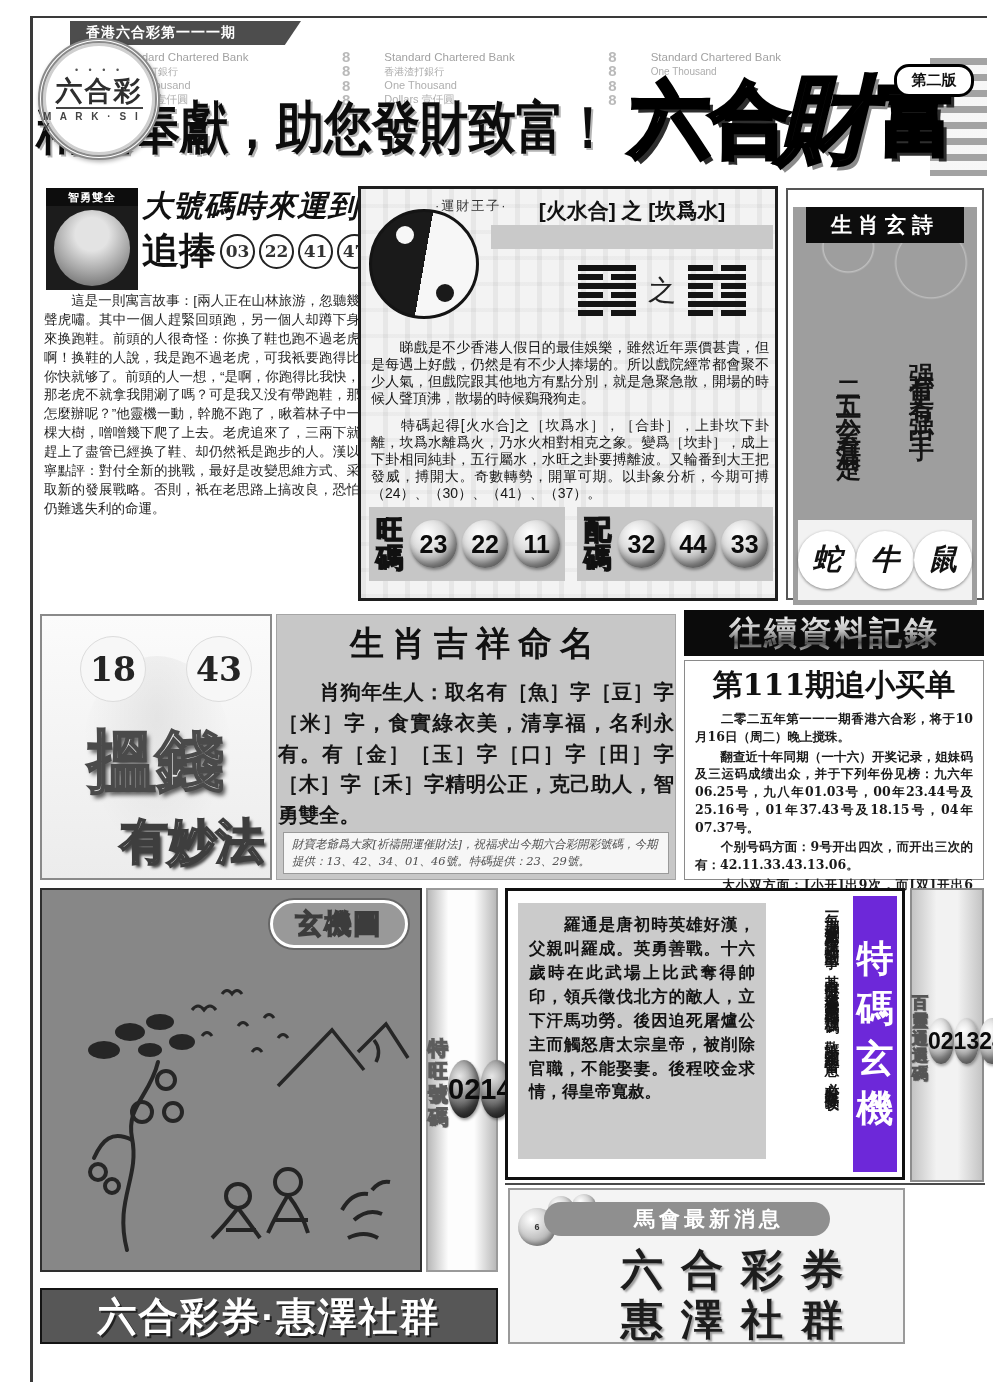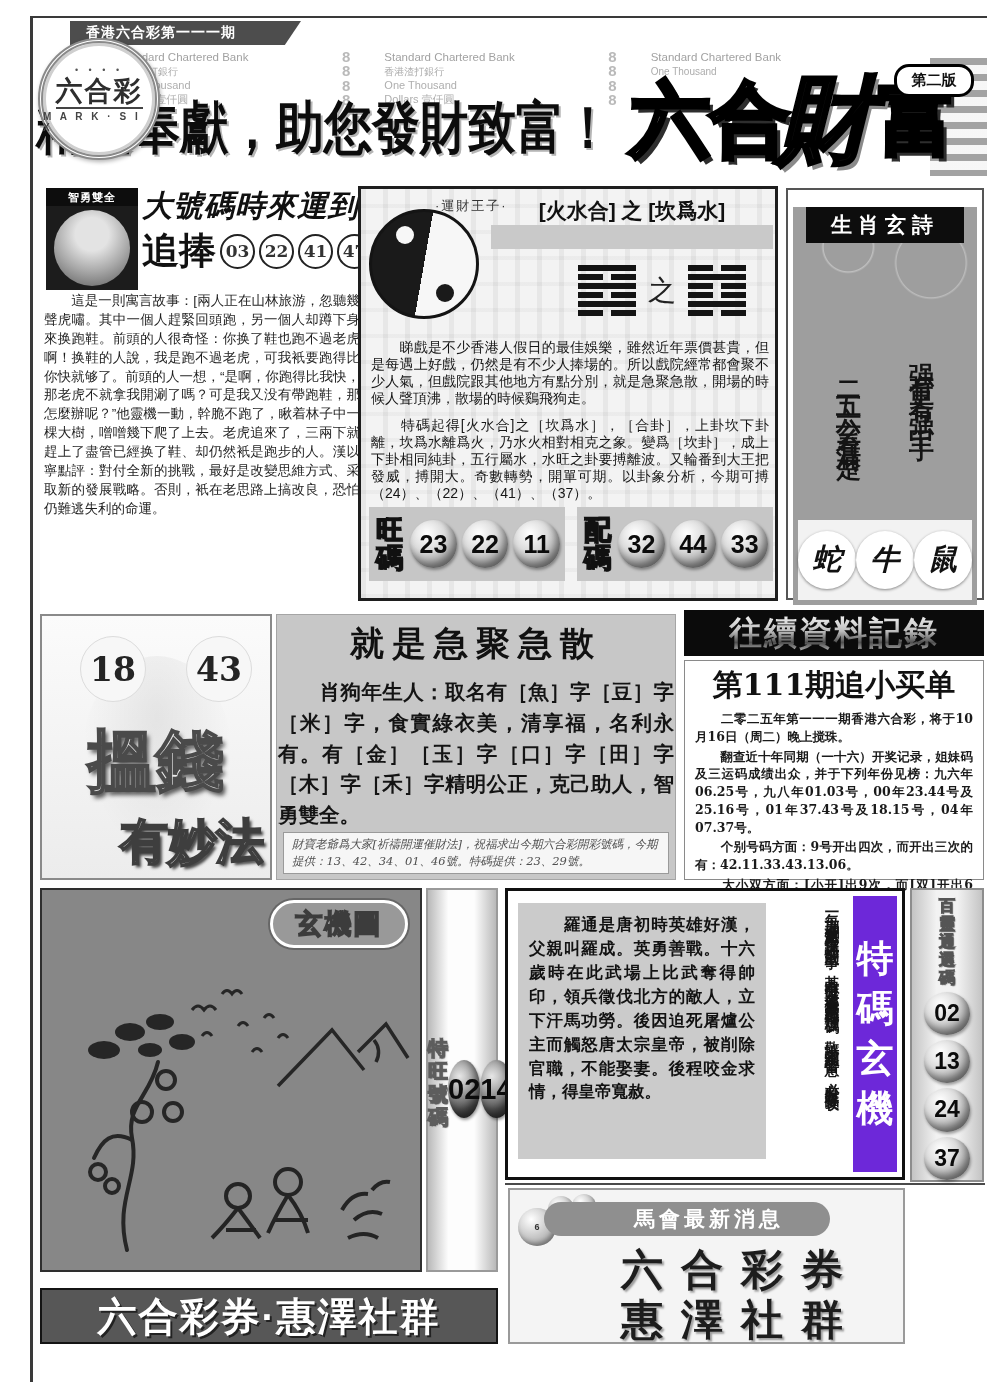--- a/index.html
+++ b/index.html
@@ -156,21 +156,21 @@
     box-sizing:border-box;padding:10px 11px;font-size:16.5px;font-weight:bold;line-height:1.45;
     text-align:justify;color:#121212;}
   .story-intro{position:absolute;right:56px;top:10px;height:268px;writing-mode:vertical-rl;
     font-size:14.5px;font-weight:bold;letter-spacing:3px;line-height:2;color:#151515;}
   .story-banner{position:absolute;right:5px;top:5px;bottom:5px;width:44px;background:#6d28d9;
     display:flex;align-items:center;justify-content:center;}
   .story-banner span{width:1em;color:#fff;font-size:37px;font-weight:900;line-height:1.35;
     word-break:break-all;text-align:center;}
   .bailing{position:absolute;left:910px;top:888px;width:74px;height:294px;border:2px solid #8d8d8d;box-sizing:border-box;
     background:linear-gradient(90deg,#c4c4c4,#f2f2f2 35%,#f2f2f2 65%,#c4c4c4);
-    display:flex;flex-direction:column;align-items:center;padding-top:7px;}
+    display:flex;flex-direction:row;align-items:center;padding-top:7px;}
   .bailing-title{width:1.15em;font-size:16px;font-weight:900;color:#f4f4f4;-webkit-text-stroke:1.1px #555;
     line-height:1.12;text-align:center;word-break:break-all;text-shadow:1px 1px 1px #888;}
   .bailing .ball{width:46px;height:46px;margin-top:5px;font-size:23px;}
   .jockey{position:absolute;left:508px;top:1188px;width:397px;height:156px;border:2px solid #9a9a9a;
     background:#f4f4f4;box-sizing:border-box;}
   .jockey-balls{position:absolute;left:8px;top:4px;width:80px;height:54px;}
   .jb{position:absolute;border-radius:50%;background:radial-gradient(circle at 35% 30%,#fff,#ccc 45%,#8c8c8c);
     display:flex;align-items:center;justify-content:center;font-size:9px;font-weight:bold;color:#333;
     box-shadow:inset -2px -3px 4px rgba(0,0,0,.3);}
   .jb1{left:0;top:14px;width:38px;height:38px;}
@@ -297,21 +297,21 @@
         <div class="hexline">
             <div class="solid"></div>
           </div>
         <div class="hexline">
             <div class="half"></div>
             <div class="half"></div>
           </div>
       </div>
     </div>
     <div class="fpara fpara1">　　睇戲是不少香港人假日的最佳娛樂，雖然近年票價甚貴，但是每遇上好戲，仍然是有不少人捧場的。所以戲院經常都會聚不少人氣，但戲院跟其他地方有點分別，就是急聚急散，開場的時候人聲頂沸，散場的時候鷄飛狗走。</div>
-    <div class="fpara fpara2">　　特碼起得[火水合]之［坎爲水］，［合卦］，上卦坎下卦離，坎爲水離爲火，乃水火相對相克之象。變爲［坎卦］，成上下卦相同純卦，五行屬水，水旺之卦要搏離波。又輪番到大王把發威，搏開大。奇數轉勢，開單可期。以卦象分析，今期可搏（24）、（22）、（41）、（37）。</div>
+    <div class="fpara fpara2">　　特碼起得[火水合]之［坎爲水］，［合卦］，上卦坎下卦離，坎爲水離爲火，乃水火相對相克之象。變爲［坎卦］，成上下卦相同純卦，五行屬水，水旺之卦要搏離波。又輪番到大王把發威，搏開大。奇數轉勢，開單可期。以卦象分析，今期可搏（24）、（30）、（41）、（37）。</div>
     <div class="ballband band1">
       <div class="band-label">旺碼</div>
       <div class="ball">23</div>
       <div class="ball">22</div>
       <div class="ball">11</div>
     </div>
     <div class="ballband band2">
       <div class="band-label">配碼</div>
       <div class="ball">32</div>
       <div class="ball">44</div>
@@ -336,21 +336,21 @@
 
   <div class="money">
     <div class="money-ghost"></div>
     <div class="halo halo1">18</div>
     <div class="halo halo2">43</div>
     <div class="money-main">搵錢</div>
     <div class="money-sub">有妙法</div>
   </div>
 
   <div class="naming">
-    <div class="naming-title">就是急聚急散</div>
+    <div class="naming-title">生肖吉祥命名</div>
     <div class="naming-body">　　肖狗年生人：取名有［魚］字［豆］字［米］字，食實綠衣美，清享福，名利永有。有［金］［玉］字［口］字［田］字［木］字［禾］字精明公正，克己助人，智勇雙全。</div>
     <div class="naming-footer">財寶老爺爲大家[祈禱開運催財法]，祝福求出今期六合彩開彩號碼，今期提供：13、42、34、01、46號。特碼提供：23、29號。</div>
   </div>
 
   <div class="records-header">
     <span>往續資料記錄</span>
   </div>
   <div class="records">
     <div class="records-title">第111期追小买单</div>
     <p>　　二零二五年第一一一期香港六合彩，将于10月16日（周二）晚上搅珠。</p>

